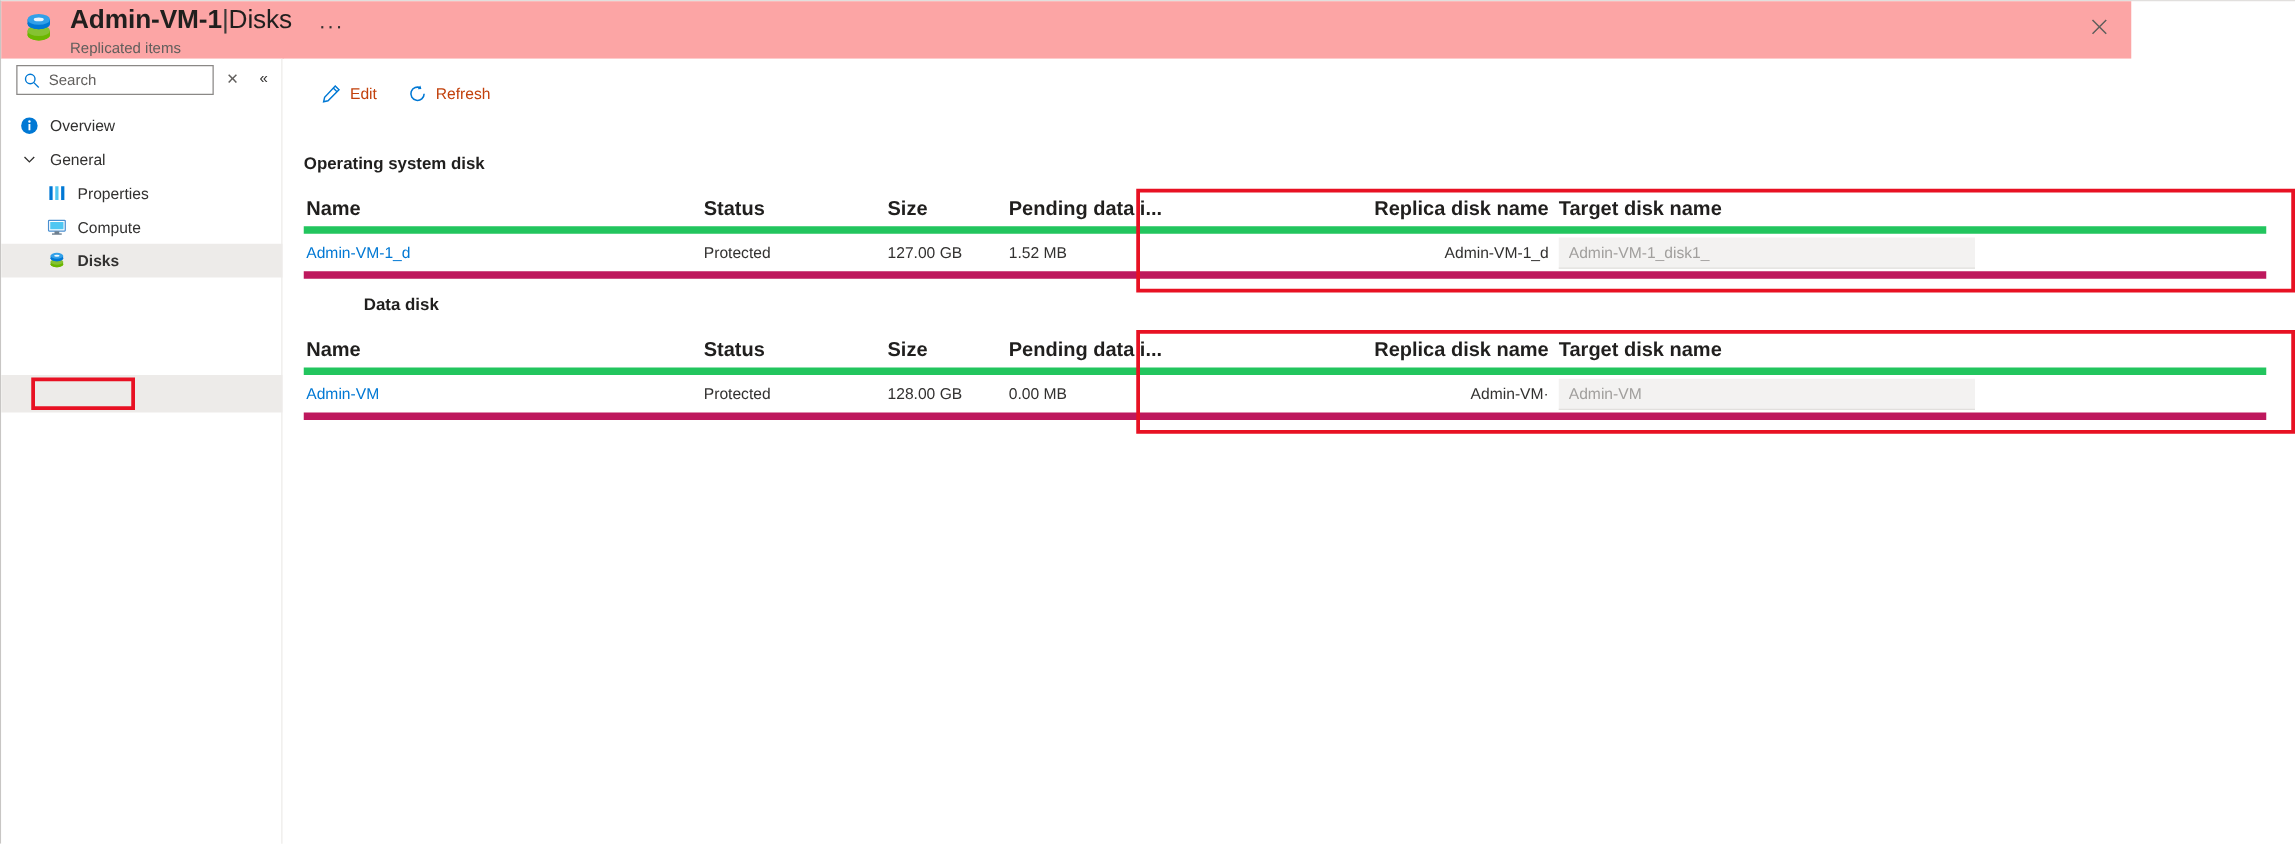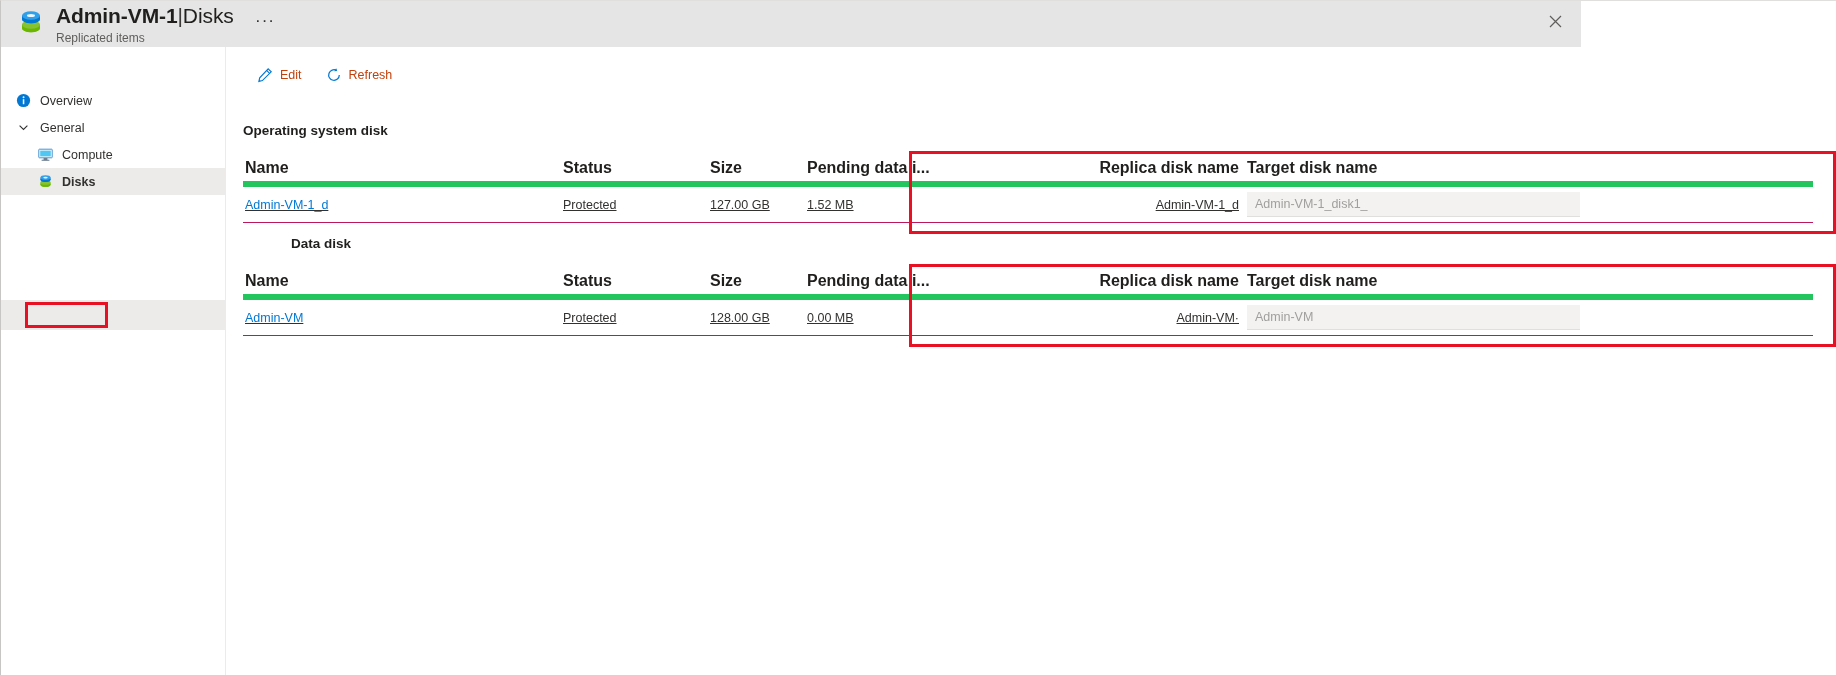--- a/index.html
+++ b/index.html
@@ -18,22 +18,22 @@
     height: 675px;
     background: #ffffff;
     border-left: 1px solid #c8c6c4;
     border-top: 1px solid #e1dfdd;
   }
 
   
   .header {
     position: absolute;
     left: 0; top: 0;
-    width: 1580px; height: 46px;
-    background: #e5e5e5;
+    width: 1704px; height: 46px;
+    background: #fca5a5;
   }
   .hdr-icon {
     position: absolute;
     left: 15px; top: 6px;
     width: 30px; height: 30px;
   }
   .hdr-title-wrap {
     position: absolute;
     left: 55px; top: 2px;
   }
@@ -222,24 +222,23 @@
     align-items: center;
     border-bottom: 6px solid #22c55e;
     font-size: 16px;
     font-weight: 700;
     color: #201f1e;
   }
   .tbl-row {
     display: flex;
     height: 36px;
     align-items: center;
-    border-bottom: 1px solid #be185d;
+    border-bottom: 6px solid #be185d;
     font-size: 12.5px;
     color: #323130;
-    text-decoration: underline;
   }
   .c-name   { width: 320px; padding-left: 2px; }
   .c-status { width: 147px; }
   .c-size   { width: 97px; }
   .c-pend   { width: 126px; }
   .c-replica{ width: 306px; padding-left: 8px; text-align: right; }
   .c-target { width: 560px; padding-left: 8px; }
   .link { color: #0078d4; cursor: pointer; }
 
   .disk-input {
@@ -293,20 +292,33 @@
 
     <div class="hdr-close">
       <svg width="13" height="13" viewBox="0 0 13 13">
         <path d="M1 1 L12 12 M12 1 L1 12" stroke="#605e5c" stroke-width="1.2" fill="none"></path>
       </svg>
     </div>
   </div>
 
   <div class="leftnav">
 
+    <div class="search-row">
+      <div class="search-box">
+        <span class="search-icon">
+          <svg width="13" height="13" viewBox="0 0 13 13">
+            <circle cx="5.2" cy="5.2" r="3.8" fill="none" stroke="#0078d4" stroke-width="1.1"></circle>
+            <path d="M8.1 8.1 L12 12" stroke="#0078d4" stroke-width="1.1"></path>
+          </svg>
+        </span>
+        <input class="search-input" type="text" placeholder="Search" style="">
+      </div>
+      <div class="search-dismiss">✕</div>
+      <div class="nav-collapse">«</div>
+    </div>
 
     <div class="selrow-bg"></div>
 
     <div class="nav-list">
 
       <div class="nav-item">
         <span class="nav-ico">
           <svg width="15" height="15" viewBox="0 0 15 15">
             <circle cx="7.5" cy="7.5" r="6.6" fill="#0078d4"></circle>
             <rect x="6.8" y="6.2" width="1.5" height="5" fill="#ffffff"></rect>
@@ -318,20 +330,30 @@
 
       <div class="nav-group">
         <span class="chev">
           <svg width="11" height="11" viewBox="0 0 11 11">
             <path d="M1.6 3.6 L5.5 7.5 L9.4 3.6" stroke="#323130" stroke-width="1.1" fill="none"></path>
           </svg>
         </span>
         <span class="nav-label">General</span>
       </div>
 
+      <div class="nav-item child">
+        <span class="nav-ico">
+          <svg width="15" height="15" viewBox="0 0 15 15">
+            <rect x="1.5" y="2" width="2.6" height="11" fill="#0078d4"></rect>
+            <rect x="6.2" y="2" width="2.6" height="11" fill="#50c7f2"></rect>
+            <rect x="10.9" y="2" width="2.6" height="11" fill="#0078d4"></rect>
+          </svg>
+        </span>
+        <span class="nav-label">Properties</span>
+      </div>
 
       <div class="nav-item child">
         <span class="nav-ico">
           <svg width="15" height="15" viewBox="0 0 15 15">
             <rect x="0.8" y="2.2" width="13.4" height="8.6" rx="0.6" fill="#ffffff" stroke="#4a8fd0" stroke-width="1"></rect>
             <rect x="2.2" y="3.6" width="10.6" height="5.8" fill="#50c7f2"></rect>
             <rect x="5.6" y="11" width="3.8" height="2.2" fill="#6e7f8f"></rect>
             <rect x="3.6" y="12.7" width="7.8" height="1.1" fill="#6e7f8f"></rect>
           </svg>
         </span>

